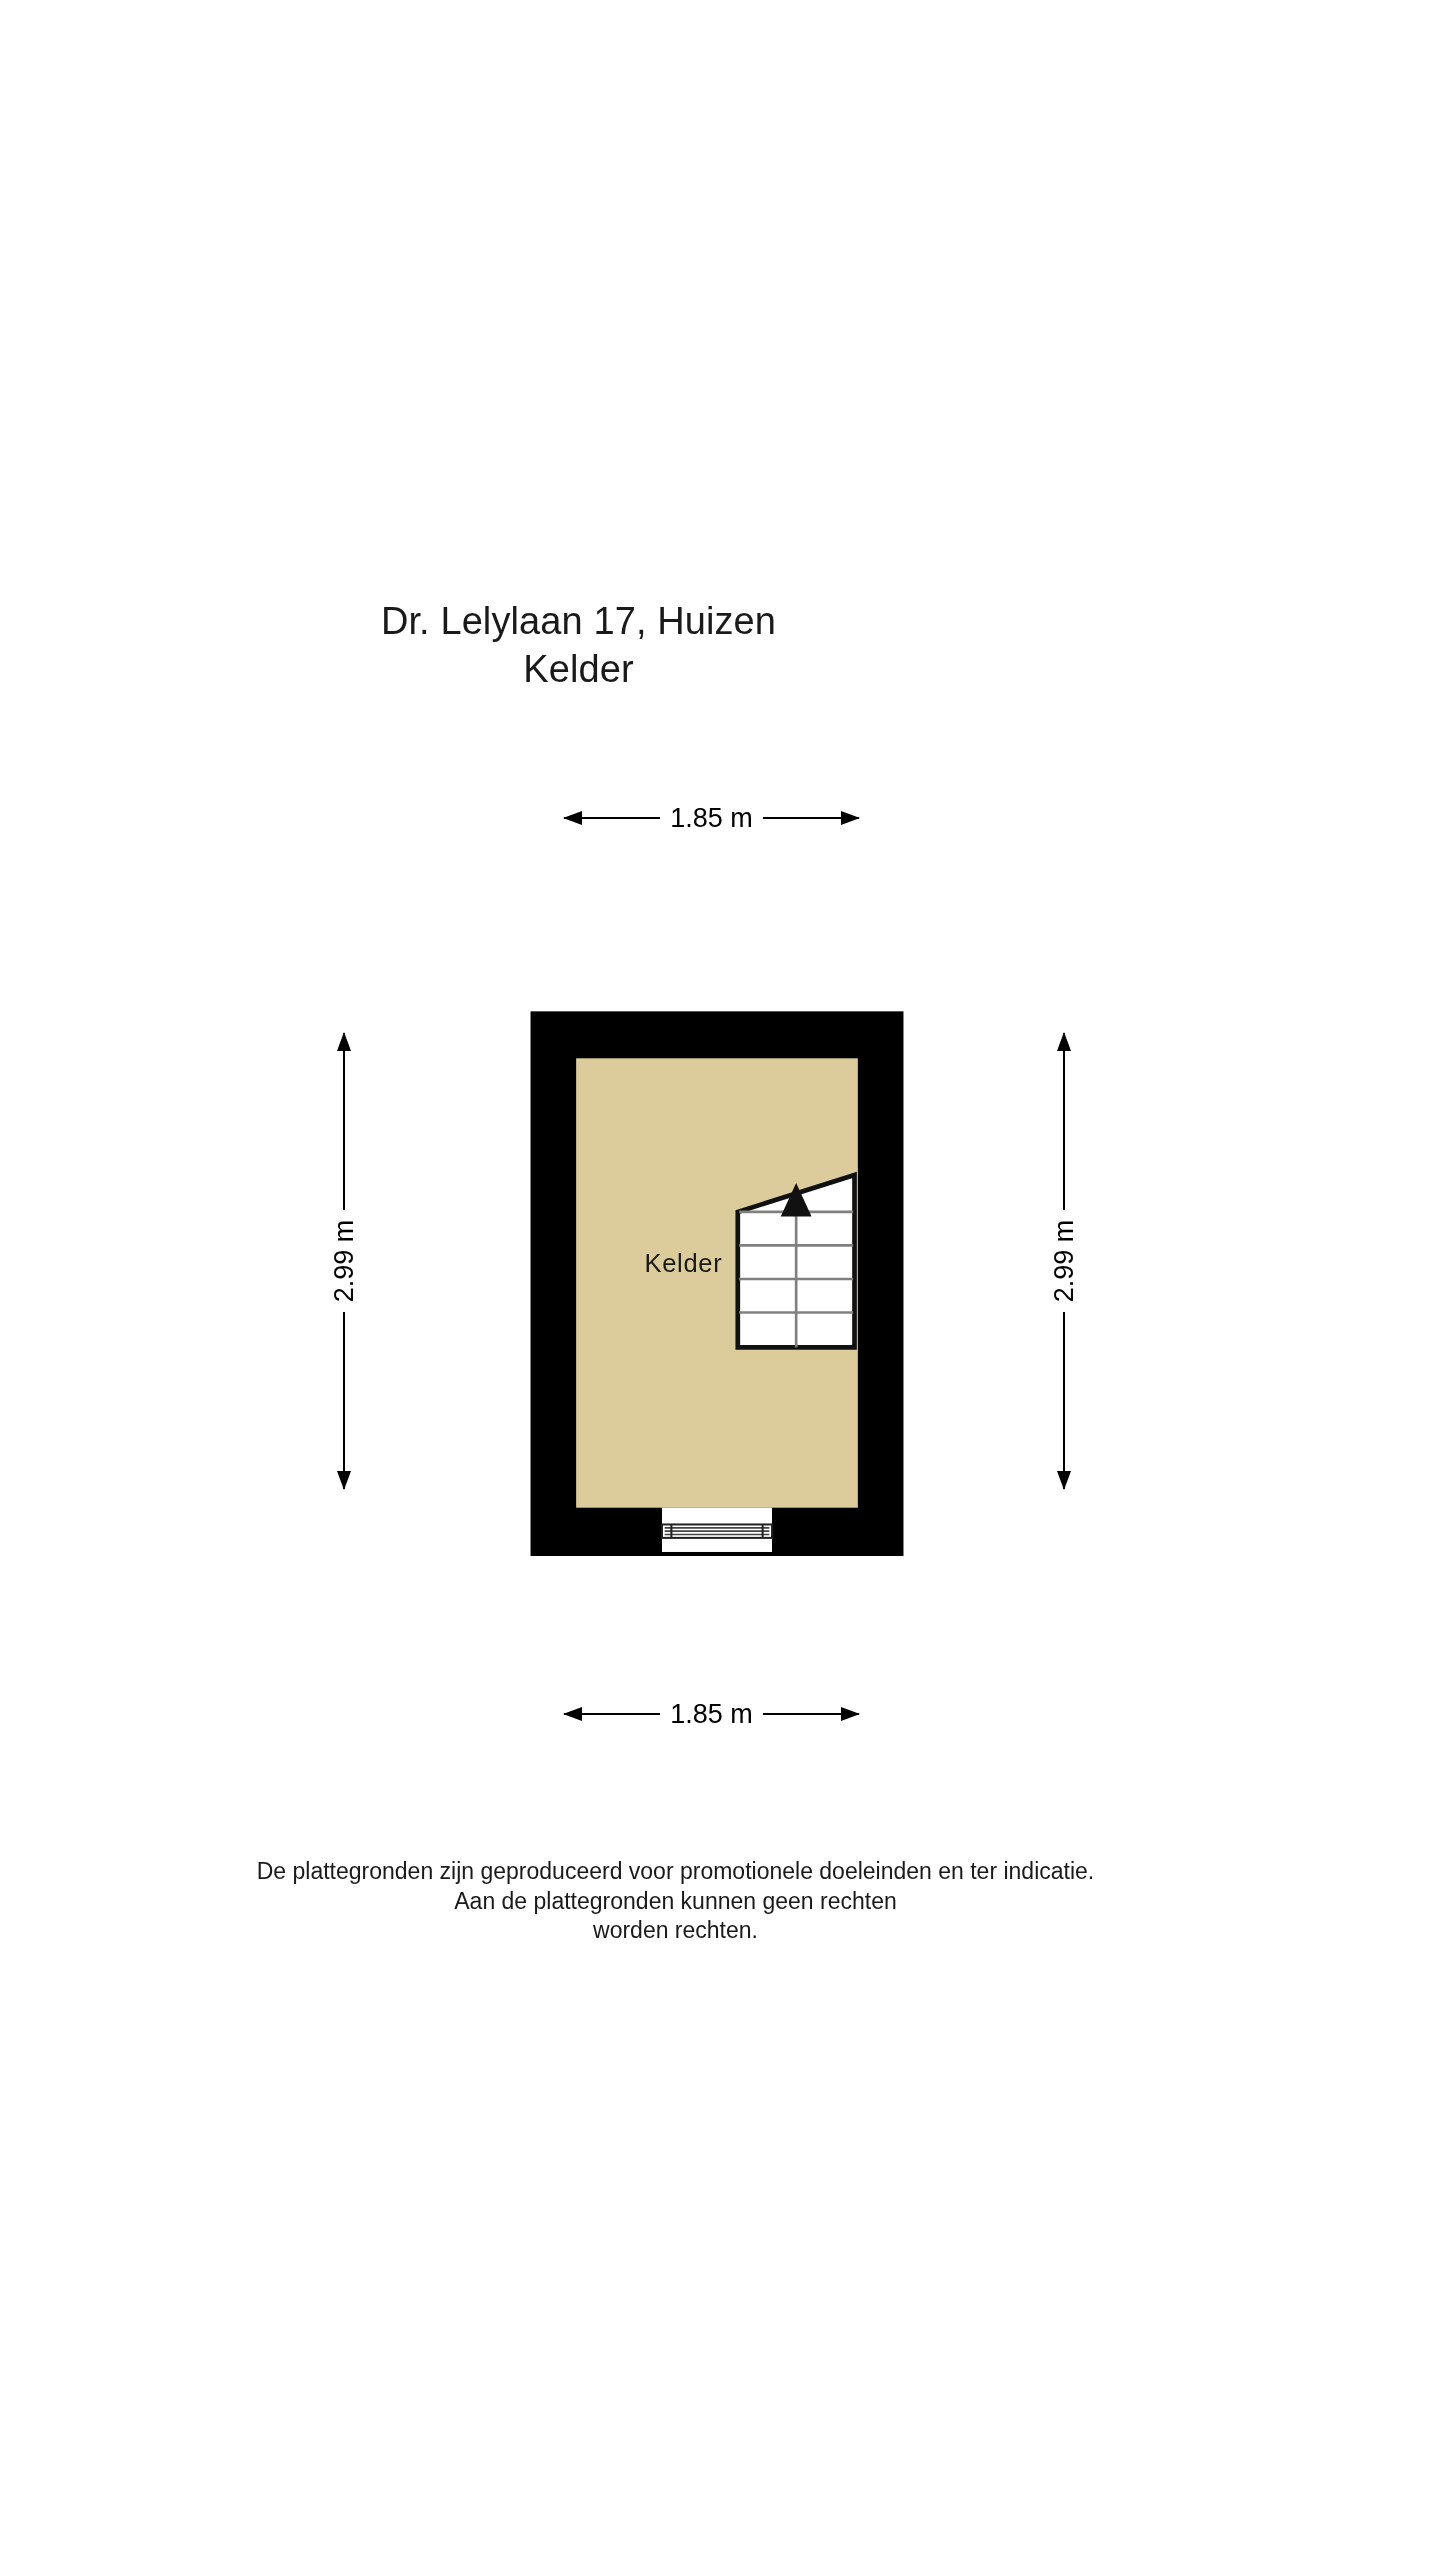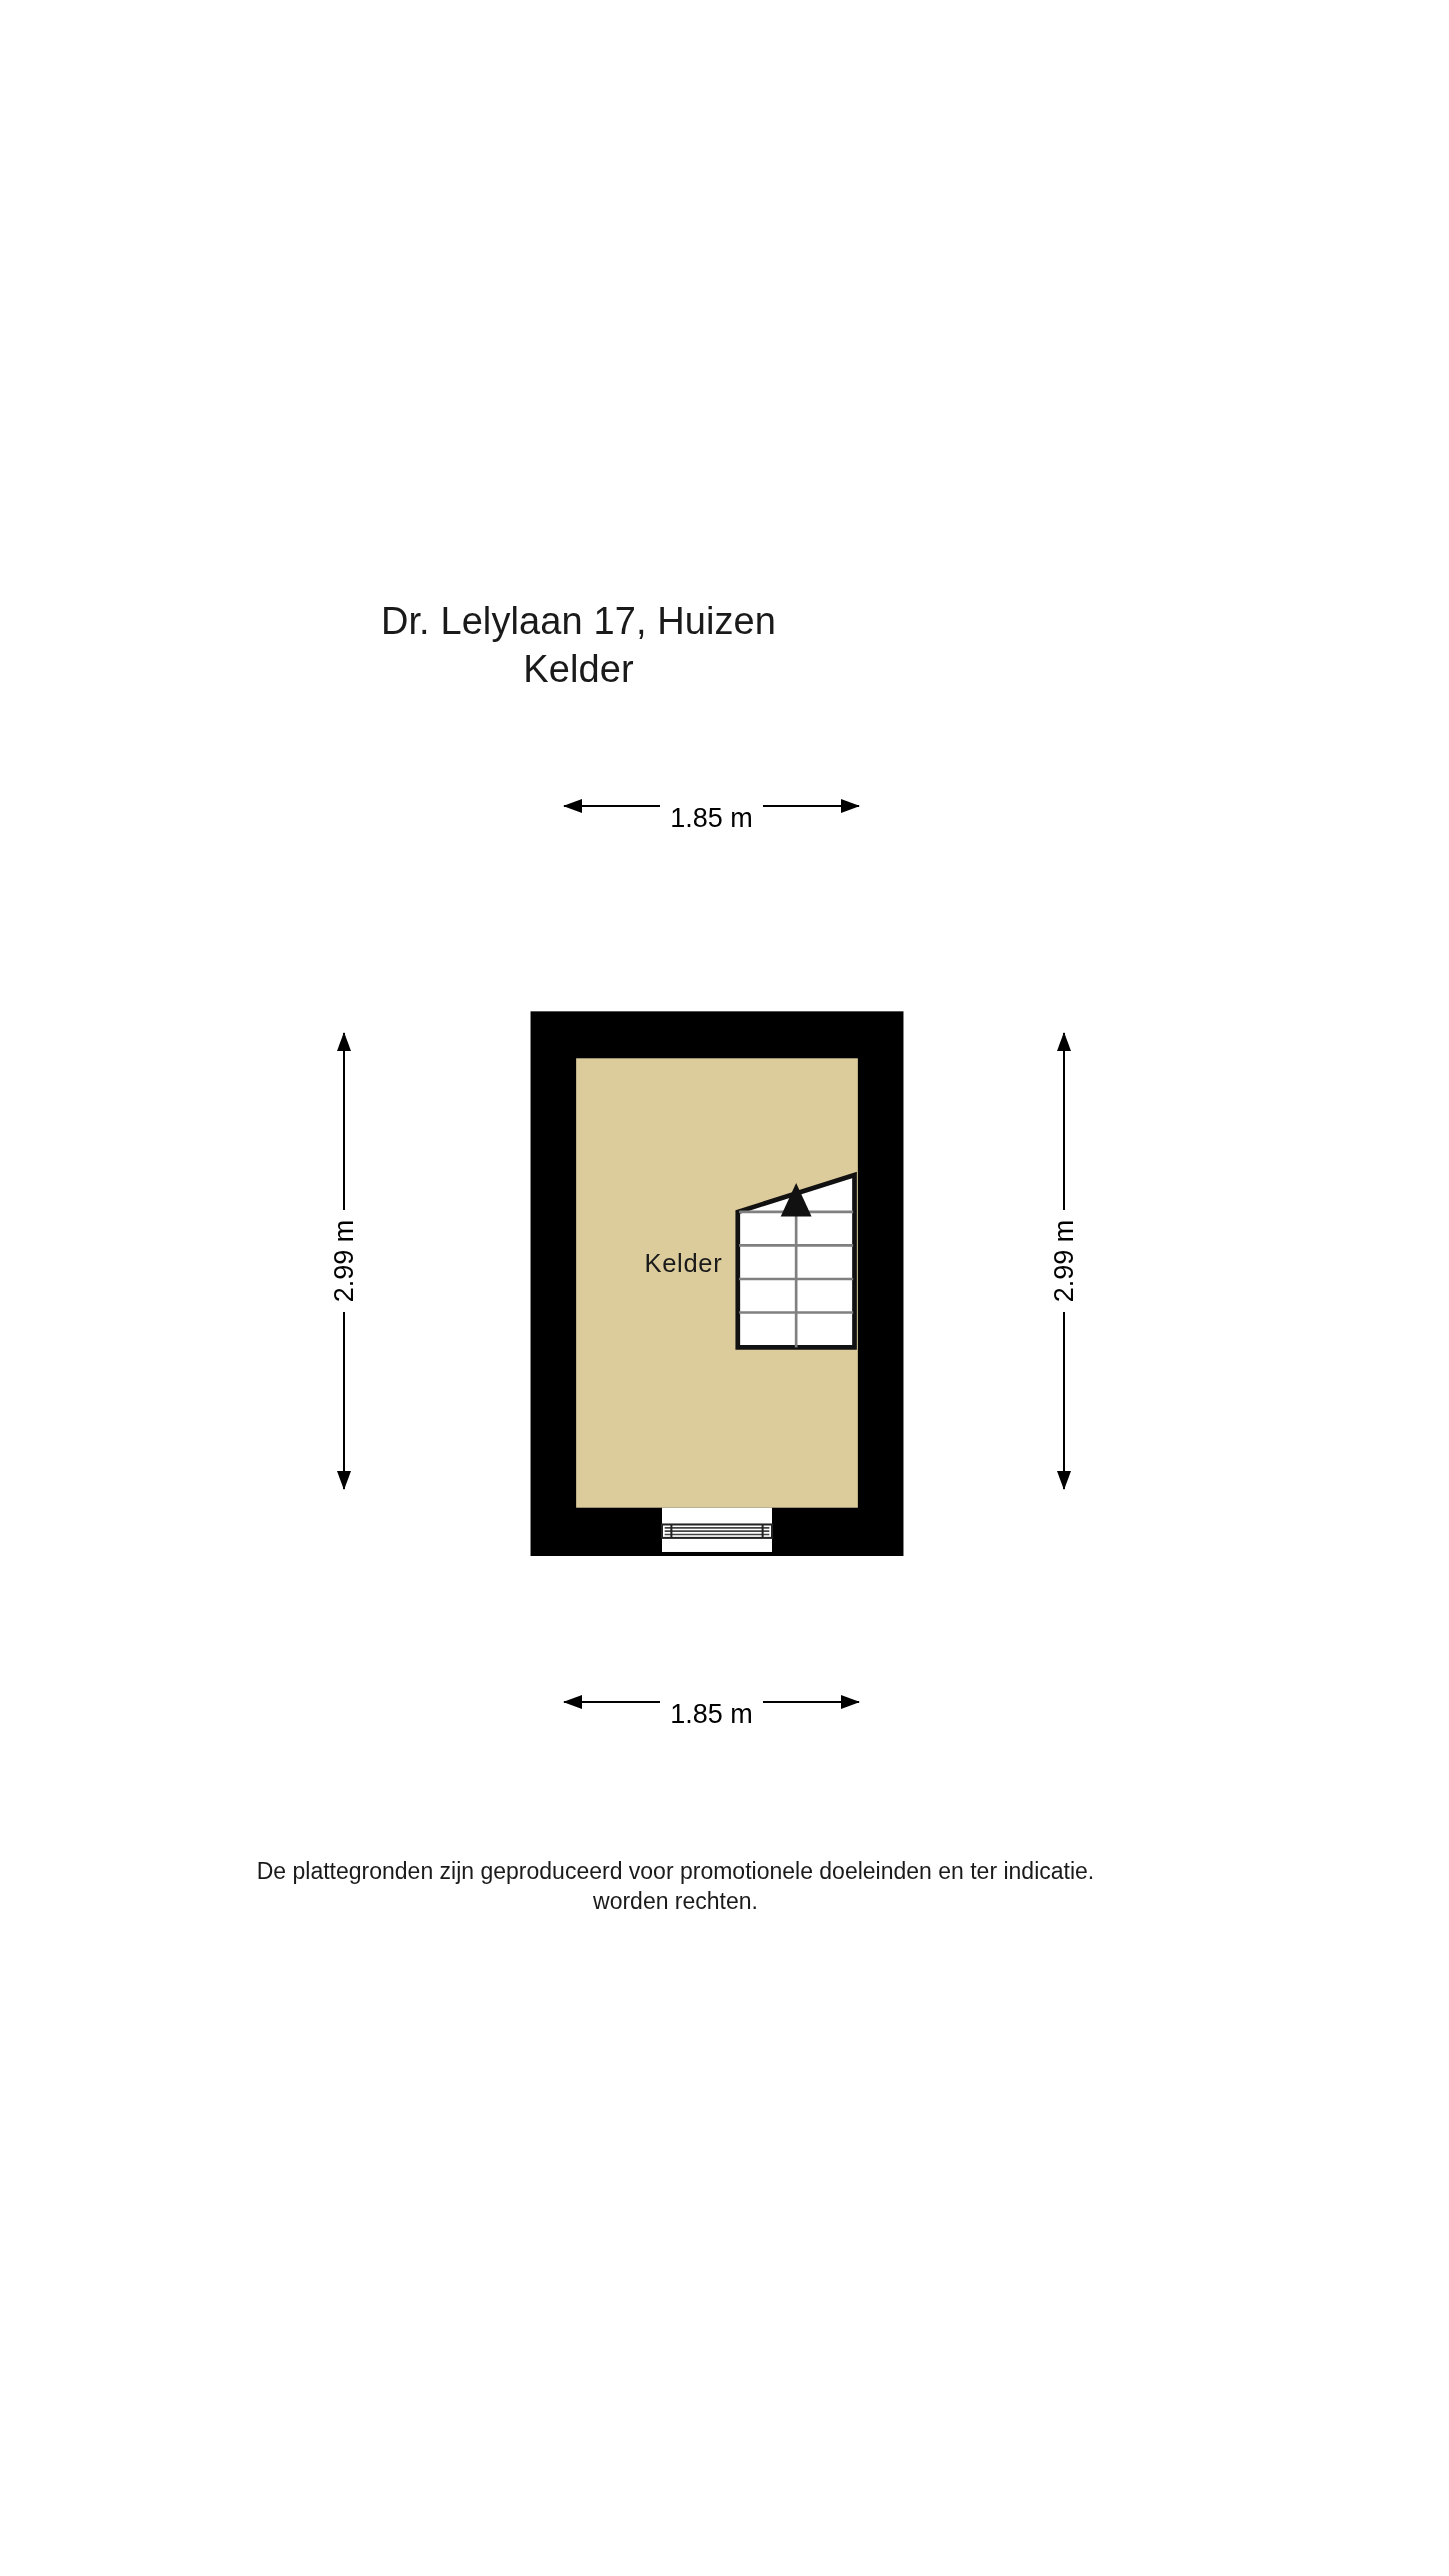--- a/index.html
+++ b/index.html
@@ -36,20 +36,21 @@
     line-height: 48px;
     letter-spacing: 0.1px;
     color: #1a1a1a;
   }
 
   
   .dim-h {
     position: absolute;
     height: 27px;
     display: flex;
+    align-items: center;
     justify-content: center;
   }
   .dim-h .dim-label {
     font-size: 27px;
     line-height: 27px;
     padding: 0 10.7px;
     white-space: nowrap;
     color: #000;
   }
   .dim-h .dim-seg {
@@ -245,15 +246,16 @@
 </div>
 
 <div class="dim-h" style="left:564px; top:1701px; width:295px;">
   <div class="dim-seg left"></div>
   <div class="dim-label">1.85 m</div>
   <div class="dim-seg right"></div>
 </div>
 
 <div id="footer-note">
   <div class="note-line">De plattegronden zijn geproduceerd voor promotionele doeleinden en ter indicatie.</div>
+  <div class="note-line">Aan de plattegronden kunnen geen rechten</div>
   <div class="note-line">worden rechten.</div>
 </div>
 
 
 </body></html>

